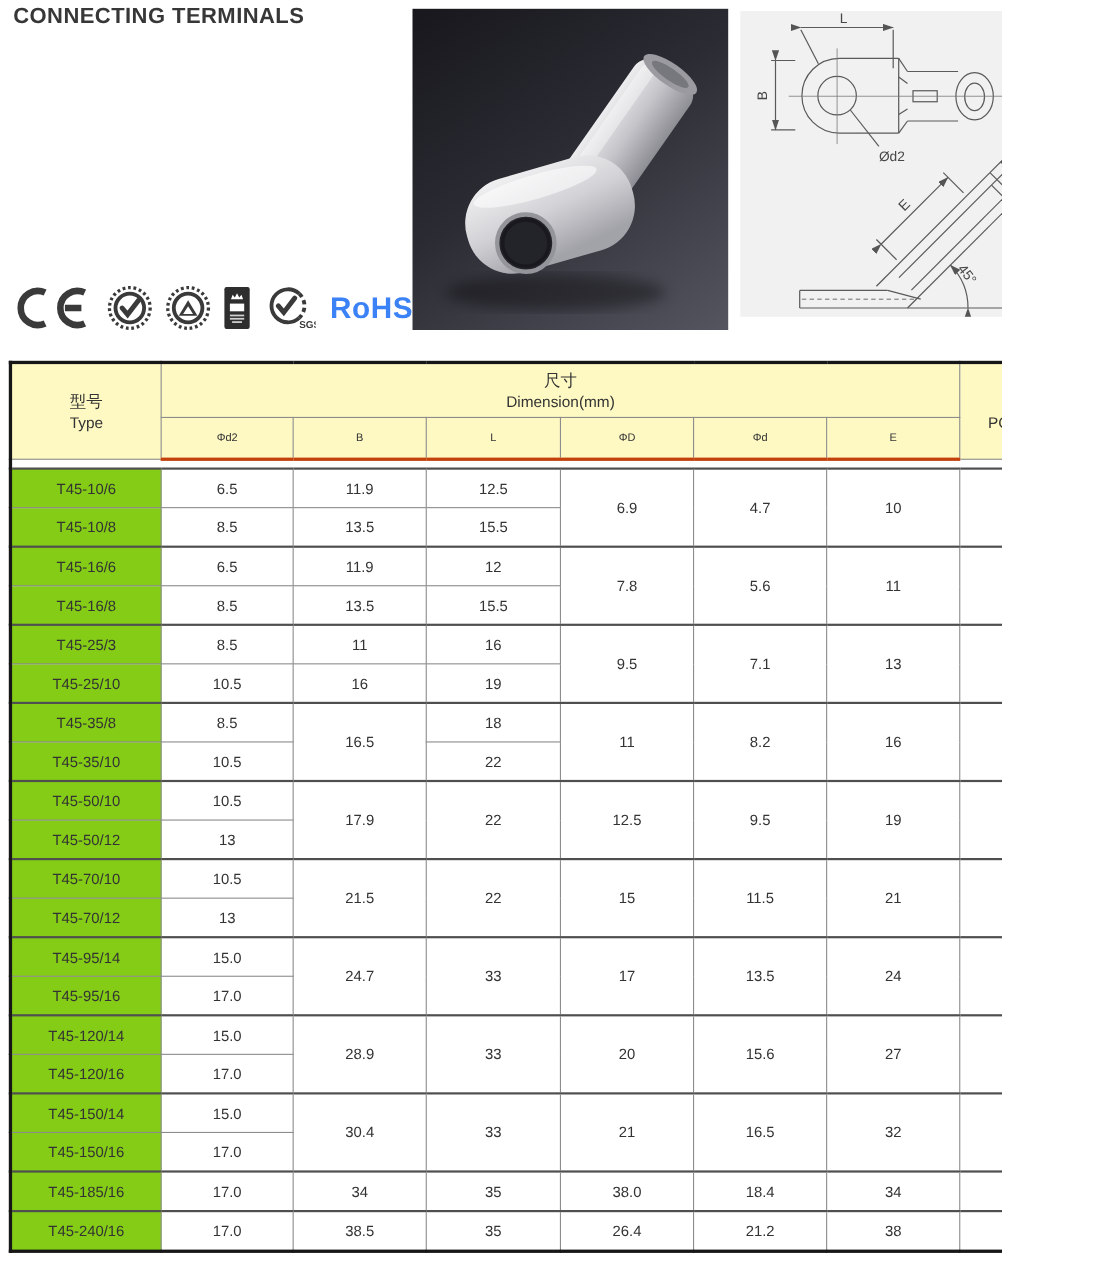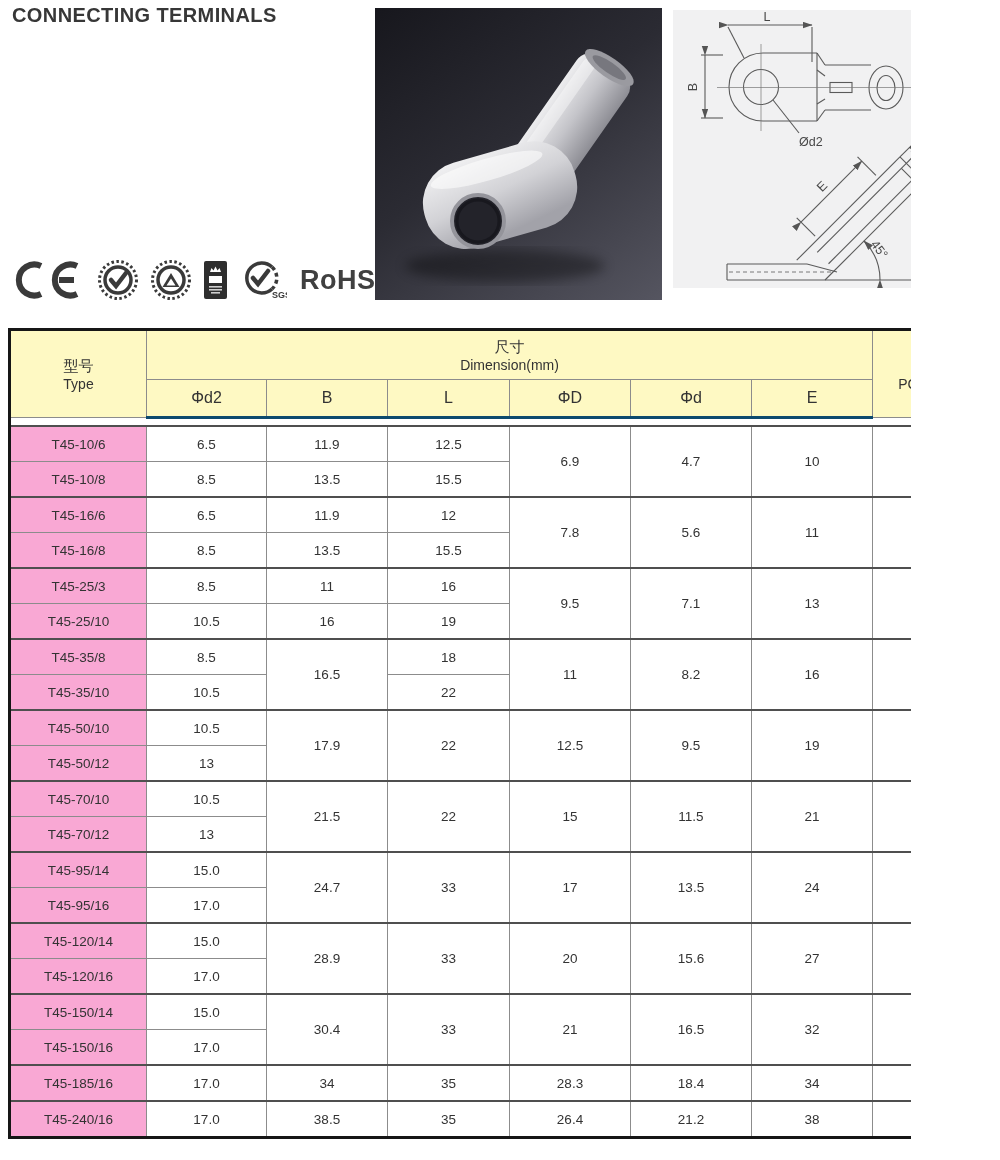--- a/index.html
+++ b/index.html
@@ -9,43 +9,43 @@
   .page-title{position:absolute;left:12px;top:4px;margin:0;font-size:20px;font-weight:bold;
               color:#373737;letter-spacing:.4px;}
 
   .material{position:absolute;left:12px;top:194px;}
   .mat-line{display:flex;align-items:center;margin-bottom:6px;font-size:13.5px;color:#3c3c3c;}
   .mat-line.head{font-size:16.5px;margin-bottom:7px;}
   .bullet{width:7px;height:7px;border:2px solid #4c4c4c;border-radius:50%;margin-right:9px;flex:none;background:#fff;}
 
   .certs{position:absolute;left:10px;top:257px;height:46px;display:flex;align-items:center;}
   .certs svg{margin-right:11px;flex:none;}
-  .rohs{font-size:27px;font-weight:bold;color:#404040;letter-spacing:.5px;margin-left:2px;}
+  .rohs{font-size:27px;font-weight:bold;color:#3b82f6;letter-spacing:.5px;margin-left:2px;}
 
   .photo{position:absolute;left:375px;top:8px;width:287px;height:292px;
          background:linear-gradient(145deg,#17171d 0%,#2b2b33 45%,#555560 100%);}
 
   .panel{position:absolute;left:673px;top:10px;width:327px;height:278px;background:#f1f1f2;}
   .diag-top{position:absolute;left:0;top:0;}
   .diag-side{position:absolute;left:0;top:120px;}
   .diag text{fill:#474747;font-family:"Liberation Sans",sans-serif;}
 
   table.spec{position:absolute;left:8px;top:328px;width:985px;border-collapse:collapse;
              table-layout:fixed;border:3px solid #161616;}
   table.spec th,table.spec td{border:1px solid #8c8c8c;text-align:center;vertical-align:middle;
              padding:0;font-weight:normal;color:#333;}
   thead th{background:#fef9c3;color:#3a3a3a;}
   thead tr.main{height:50px;}
   thead tr.sub-row{height:38px;}
-  thead tr.sub-row th{font-size:16px;border-bottom:3px solid #0c4a6e;}
+  thead tr.sub-row th{font-size:10px;border-bottom:3px solid #c2410c;}
   th.span2{border-bottom:3px solid #161616;}
   .zh{font-size:15px;line-height:19px;}
   .en{font-size:14px;line-height:18px;text-align:center;}
   tbody td{height:34px;font-size:13.5px;background:#ffffff;}
-  td.type-cell{background:#f9a8d4;}
+  td.type-cell{background:#84cc16;}
   tr.group-start td{border-top:2px solid #4f4f4f;}
   tr.spacer-row td{border:0;height:6px;background:#ffffff;padding:0;}
 </style>
 </head>
 <body>
 
 <div class="page">
 
   <h1 class="page-title">CONNECTING TERMINALS</h1>
 
@@ -384,21 +384,21 @@
         </tr>
         <tr>
           <td class="type-cell">T45-150/16</td>
           <td>17.0</td>
         </tr>
         <tr class="group-start">
           <td class="type-cell">T45-185/16</td>
           <td>17.0</td>
           <td>34</td>
           <td>35</td>
-          <td>28.3</td>
+          <td>38.0</td>
           <td>18.4</td>
           <td>34</td>
           <td class="pack-cell"></td>
         </tr>
         <tr class="group-start">
           <td class="type-cell">T45-240/16</td>
           <td>17.0</td>
           <td>38.5</td>
           <td>35</td>
           <td>26.4</td>

